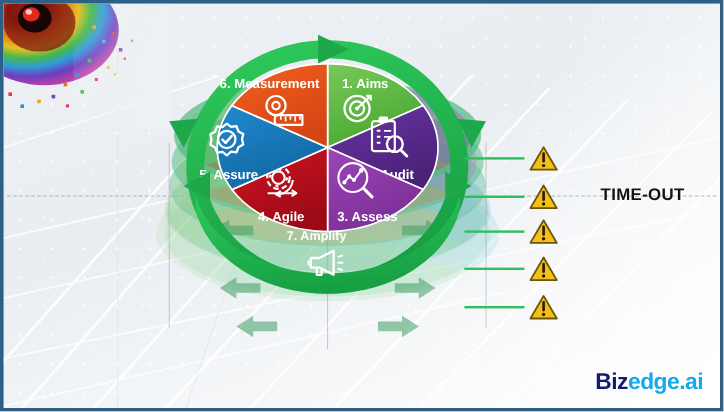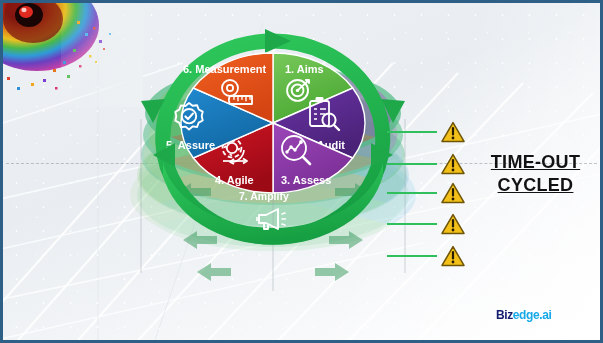--- a/index.html
+++ b/index.html
@@ -78,34 +78,33 @@
   }
   .warn-tri { width: 24px; height: 22px; margin-left: 4px; }
 
   .timeout-text {
     position: absolute;
     left: 465px; top: 148px;
     width: 135px;
     text-align: center;
     font-family: "Liberation Sans", sans-serif;
     font-weight: 700;
-    font-size: 18px;
+    font-size: 14px;
     line-height: 23px;
     letter-spacing: 0.3px;
     color: #121212;
-    text-decoration: underline;
   }
   .timeout-text div { white-space: nowrap; }
 
   .logo {
     position: absolute;
     left: 493px; top: 305px;
     font-family: "Liberation Sans", sans-serif;
     font-weight: 700;
-    font-size: 12px;
+    font-size: 19px;
     letter-spacing: -0.4px;
   }
   .logo .biz { color: #141c6e; }
   .logo .edge { color: #16a9e8; }
 </style>
 </head>
 <body>
 
 <div id="slide">
 
@@ -421,20 +420,19 @@
       <svg class="warn-tri" viewBox="0 0 24 22">
         <path d="M12 1.6 L23 20.4 H1 Z" fill="#f2c019" stroke="#6e5406" stroke-width="1.5" stroke-linejoin="round"></path>
         <path d="M12 7 v6.4" stroke="#241b02" stroke-width="2.2" stroke-linecap="round"></path>
         <circle cx="12" cy="17" r="1.4" fill="#241b02"></circle>
       </svg>
     </div>
   </div>
 
   <div class="timeout-text">
     <div>TIME-OUT</div>
-    <div>CYCLED</div>
   </div>
 
   <div class="logo">
     <span class="biz">Biz</span><span class="edge">edge.ai</span>
   </div>
 
 </div>
 
 </body></html>

